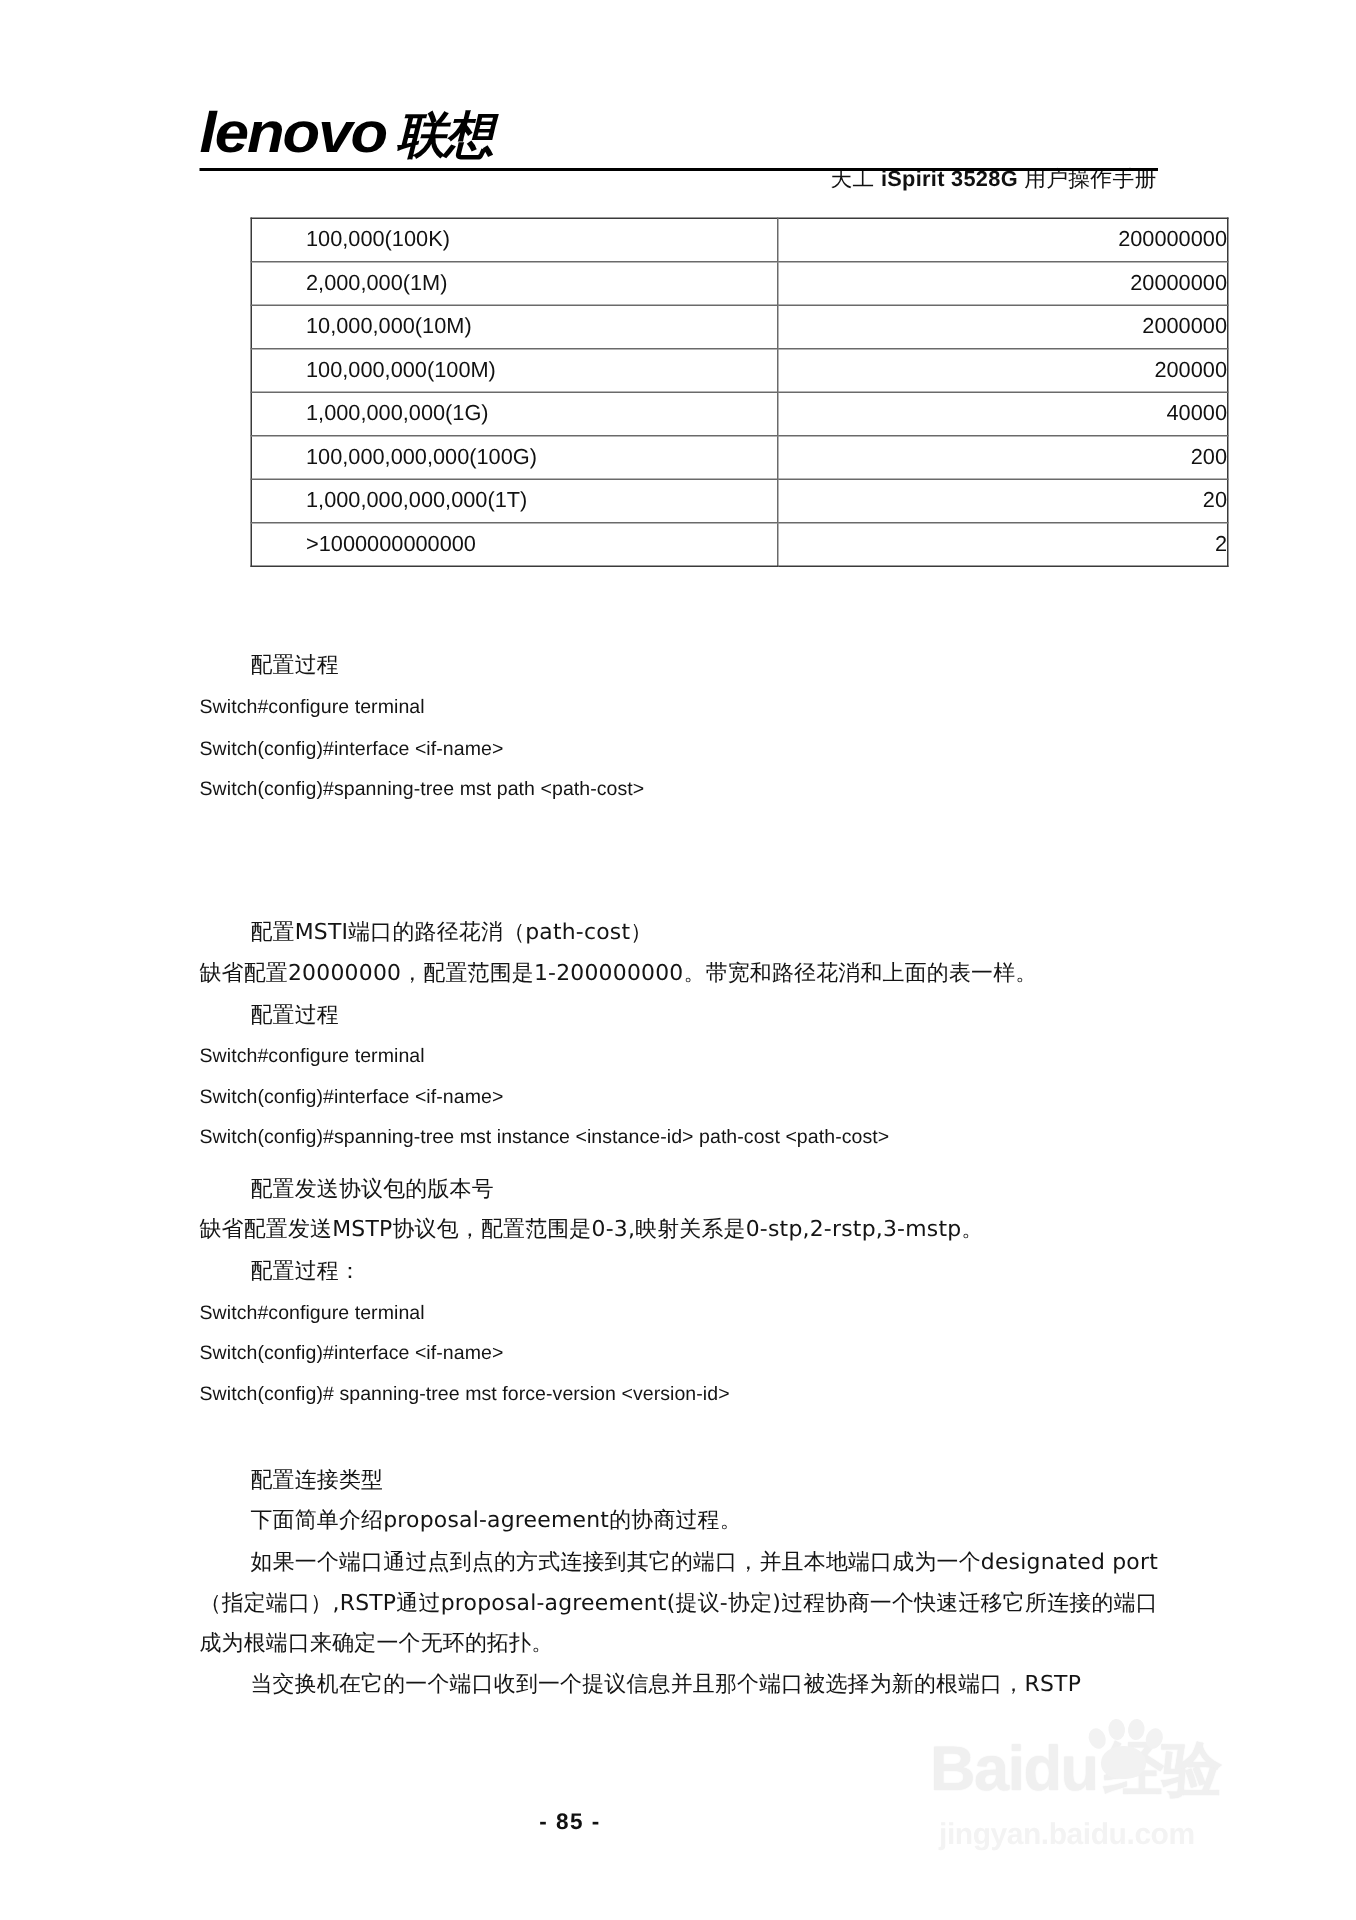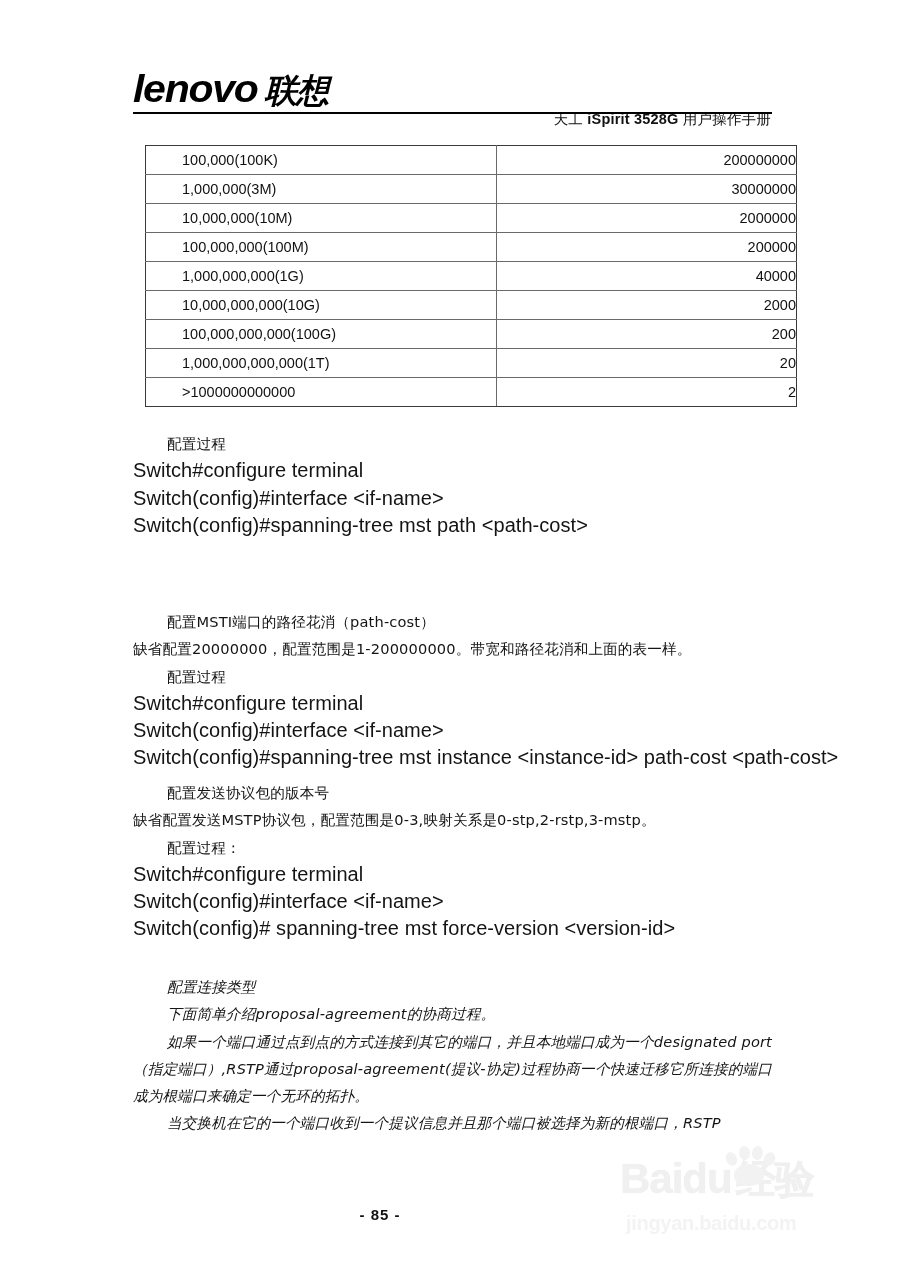--- a/index.html
+++ b/index.html
@@ -80,21 +80,21 @@
     left: 133px;
     top: 112px;
     width: 639px;
     height: 0;
     border-top: 2.5px solid #000000;
   }
 
   
   .cost-table {
     position: absolute;
-    left: 145px;
+    left: 167px;
     top: 145px;
     width: 580px;
     border-collapse: collapse;
     table-layout: fixed;
   }
   .cost-table td {
     border: 1px solid #6a6a6a;
     height: 28px;
     padding: 0 0 0 0;
     font-size: 14.5px;
@@ -116,21 +116,21 @@
   .cost-table td.c-band { border-left: 1.5px solid #3a3a3a; }
   .cost-table td.c-cost { border-right: 1.5px solid #3a3a3a; }
 
   
   .body-block {
     position: absolute;
     left: 133px;
     width: 639px;
   }
   .ln {
-    font-size: 20px;
+    font-size: 13px;
     line-height: 27.3px;
     color: #141414;
     white-space: nowrap;
     letter-spacing: 0.1px;
   }
   .ln.cjk {
     font-family: "DejaVu Sans", "Liberation Sans", sans-serif;
     font-size: 14.6px;
     letter-spacing: 0.15px;
   }
@@ -224,38 +224,34 @@
   </div>
   <div class="header-rule"></div>
 
   <table class="cost-table">
     <tbody>
       <tr>
         <td class="c-band">100,000(100K)</td>
         <td class="c-cost">200000000</td>
       </tr>
       <tr>
-        <td class="c-band">1,000,000(3M)</td>
-        <td class="c-cost">30000000</td>
+        <td class="c-band">2,000,000(1M)</td>
+        <td class="c-cost">20000000</td>
       </tr>
       <tr>
         <td class="c-band">10,000,000(10M)</td>
         <td class="c-cost">2000000</td>
       </tr>
       <tr>
         <td class="c-band">100,000,000(100M)</td>
         <td class="c-cost">200000</td>
       </tr>
       <tr>
         <td class="c-band">1,000,000,000(1G)</td>
         <td class="c-cost">40000</td>
-      </tr>
-      <tr>
-        <td class="c-band">10,000,000,000(10G)</td>
-        <td class="c-cost">2000</td>
       </tr>
       <tr>
         <td class="c-band">100,000,000,000(100G)</td>
         <td class="c-cost">200</td>
       </tr>
       <tr>
         <td class="c-band">1,000,000,000,000(1T)</td>
         <td class="c-cost">20</td>
       </tr>
       <tr>
@@ -283,21 +279,21 @@
 
   <div class="body-block" style="top:779px;">
     <div class="ln cjk ind1">配置发送协议包的版本号</div>
     <div class="ln cjk">缺省配置发送MSTP协议包，配置范围是0-3,映射关系是0-stp,2-rstp,3-mstp。</div>
     <div class="ln cjk ind1">配置过程：</div>
     <div class="ln mono-ish">Switch#configure terminal</div>
     <div class="ln mono-ish">Switch(config)#interface &lt;if-name&gt;</div>
     <div class="ln mono-ish">Switch(config)# spanning-tree mst force-version &lt;version-id&gt;</div>
   </div>
 
-  <div class="body-block" style="top:973px;font-style:italic;">
+  <div class="body-block" style="top:973px;">
     <div class="ln cjk ind1">配置连接类型</div>
     <div class="ln cjk" style="padding-left:34px;">下面简单介绍proposal-agreement的协商过程。</div>
     <div class="ln cjk wrapline" style="text-indent:34px;text-align:justify;">如果一个端口通过点到点的方式连接到其它的端口，并且本地端口成为一个designated port（指定端口）,RSTP通过proposal-agreement(提议-协定)过程协商一个快速迁移它所连接的端口成为根端口来确定一个无环的拓扑。</div>
     <div class="ln cjk" style="padding-left:34px;">当交换机在它的一个端口收到一个提议信息并且那个端口被选择为新的根端口，RSTP</div>
   </div>
 
   <div class="page-number">- 85 -</div>
 
   <div class="watermark">
     <div class="wm-main"><span>Baidu</span><span class="wm-cjk">经验</span></div>

